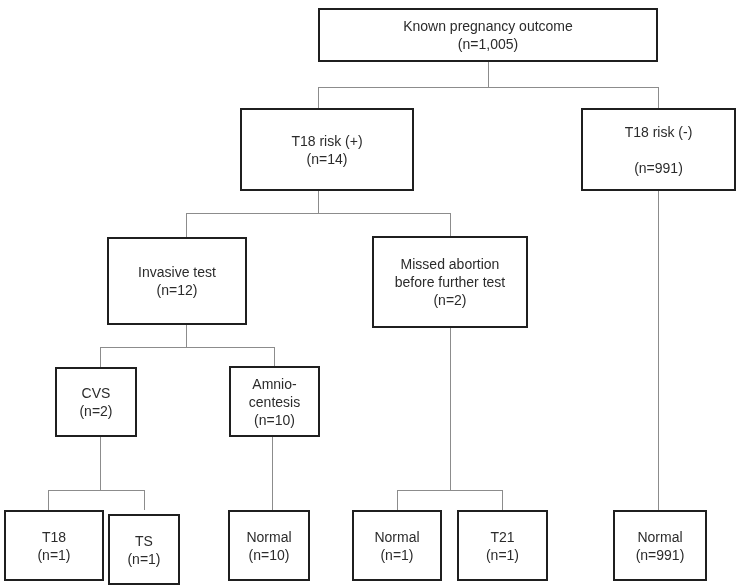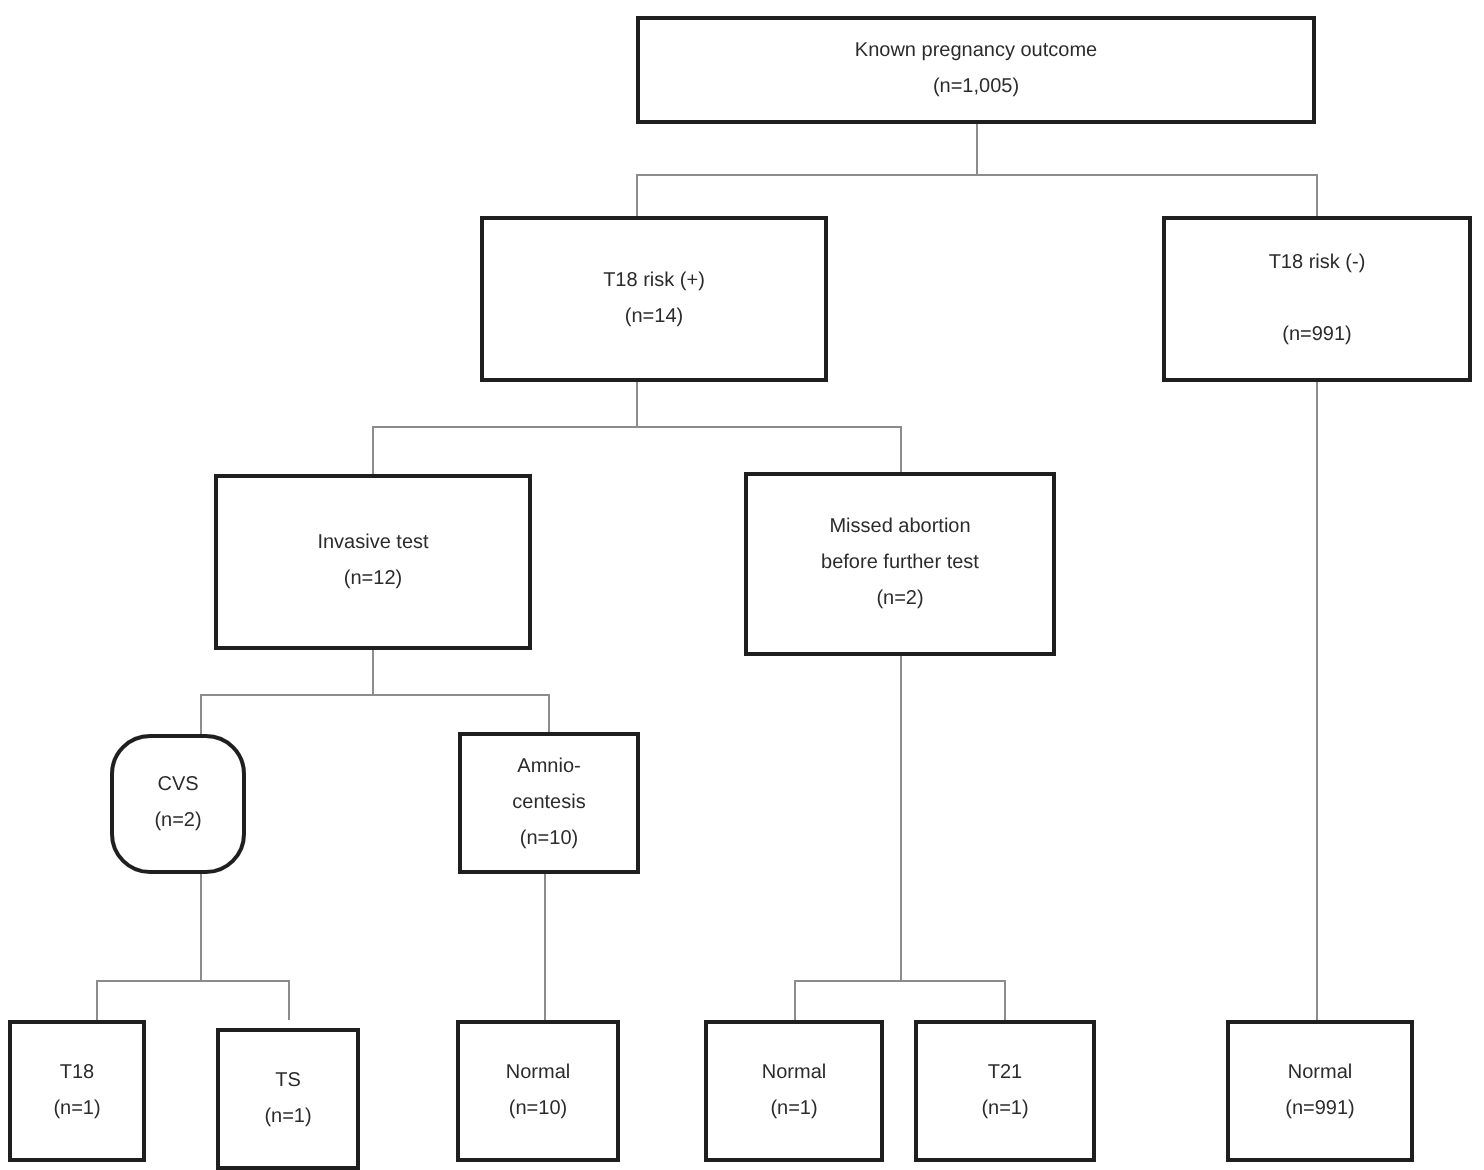--- a/index.html
+++ b/index.html
@@ -19,21 +19,21 @@
     position: absolute;
     box-sizing: border-box;
     border: 2px solid #1f1f1f;
     background: #ffffff;
     display: flex;
     flex-direction: column;
     align-items: center;
     justify-content: center;
     text-align: center;
     color: #2b2b2b;
-    font-size: 10px;
+    font-size: 14px;
     line-height: 18px;
     z-index: 2;
   }
   .node-label {
     white-space: pre-line;
   }
   .node-count {
     white-space: nowrap;
   }
   .connector {
@@ -55,43 +55,43 @@
   <div class="node" style="left:240px; top:108px; width:174px; height:83px;">
     <div class="node-label">T18 risk (+)</div>
     <div class="node-count">(n=14)</div>
   </div>
 
   <div class="node" style="left:581px; top:108px; width:155px; height:83px;gap:18px;">
     <div class="node-label">T18 risk (-)</div>
     <div class="node-count">(n=991)</div>
   </div>
 
-  <div class="node" style="left:107px; top:237px; width:159px; height:88px;">
+  <div class="node" style="left:107px; top:237px; width:140px; height:88px;">
     <div class="node-label">Invasive test</div>
     <div class="node-count">(n=12)</div>
   </div>
 
   <div class="node" style="left:372px; top:236px; width:156px; height:92px;">
     <div class="node-label">Missed abortion
 before further test</div>
     <div class="node-count">(n=2)</div>
   </div>
 
-  <div class="node" style="left:55px; top:367px; width:68px; height:70px;border-radius:20px;">
+  <div class="node" style="left:55px; top:367px; width:82px; height:70px;">
     <div class="node-label">CVS</div>
     <div class="node-count">(n=2)</div>
   </div>
 
   <div class="node" style="left:229px; top:366px; width:91px; height:71px;">
     <div class="node-label">Amnio-
 centesis</div>
     <div class="node-count">(n=10)</div>
   </div>
 
-  <div class="node" style="left:4px; top:510px; width:69px; height:71px;">
+  <div class="node" style="left:4px; top:510px; width:100px; height:71px;">
     <div class="node-label">T18</div>
     <div class="node-count">(n=1)</div>
   </div>
 
   <div class="node" style="left:108px; top:514px; width:72px; height:71px;">
     <div class="node-label">TS</div>
     <div class="node-count">(n=1)</div>
   </div>
 
   <div class="node" style="left:228px; top:510px; width:82px; height:71px;">

